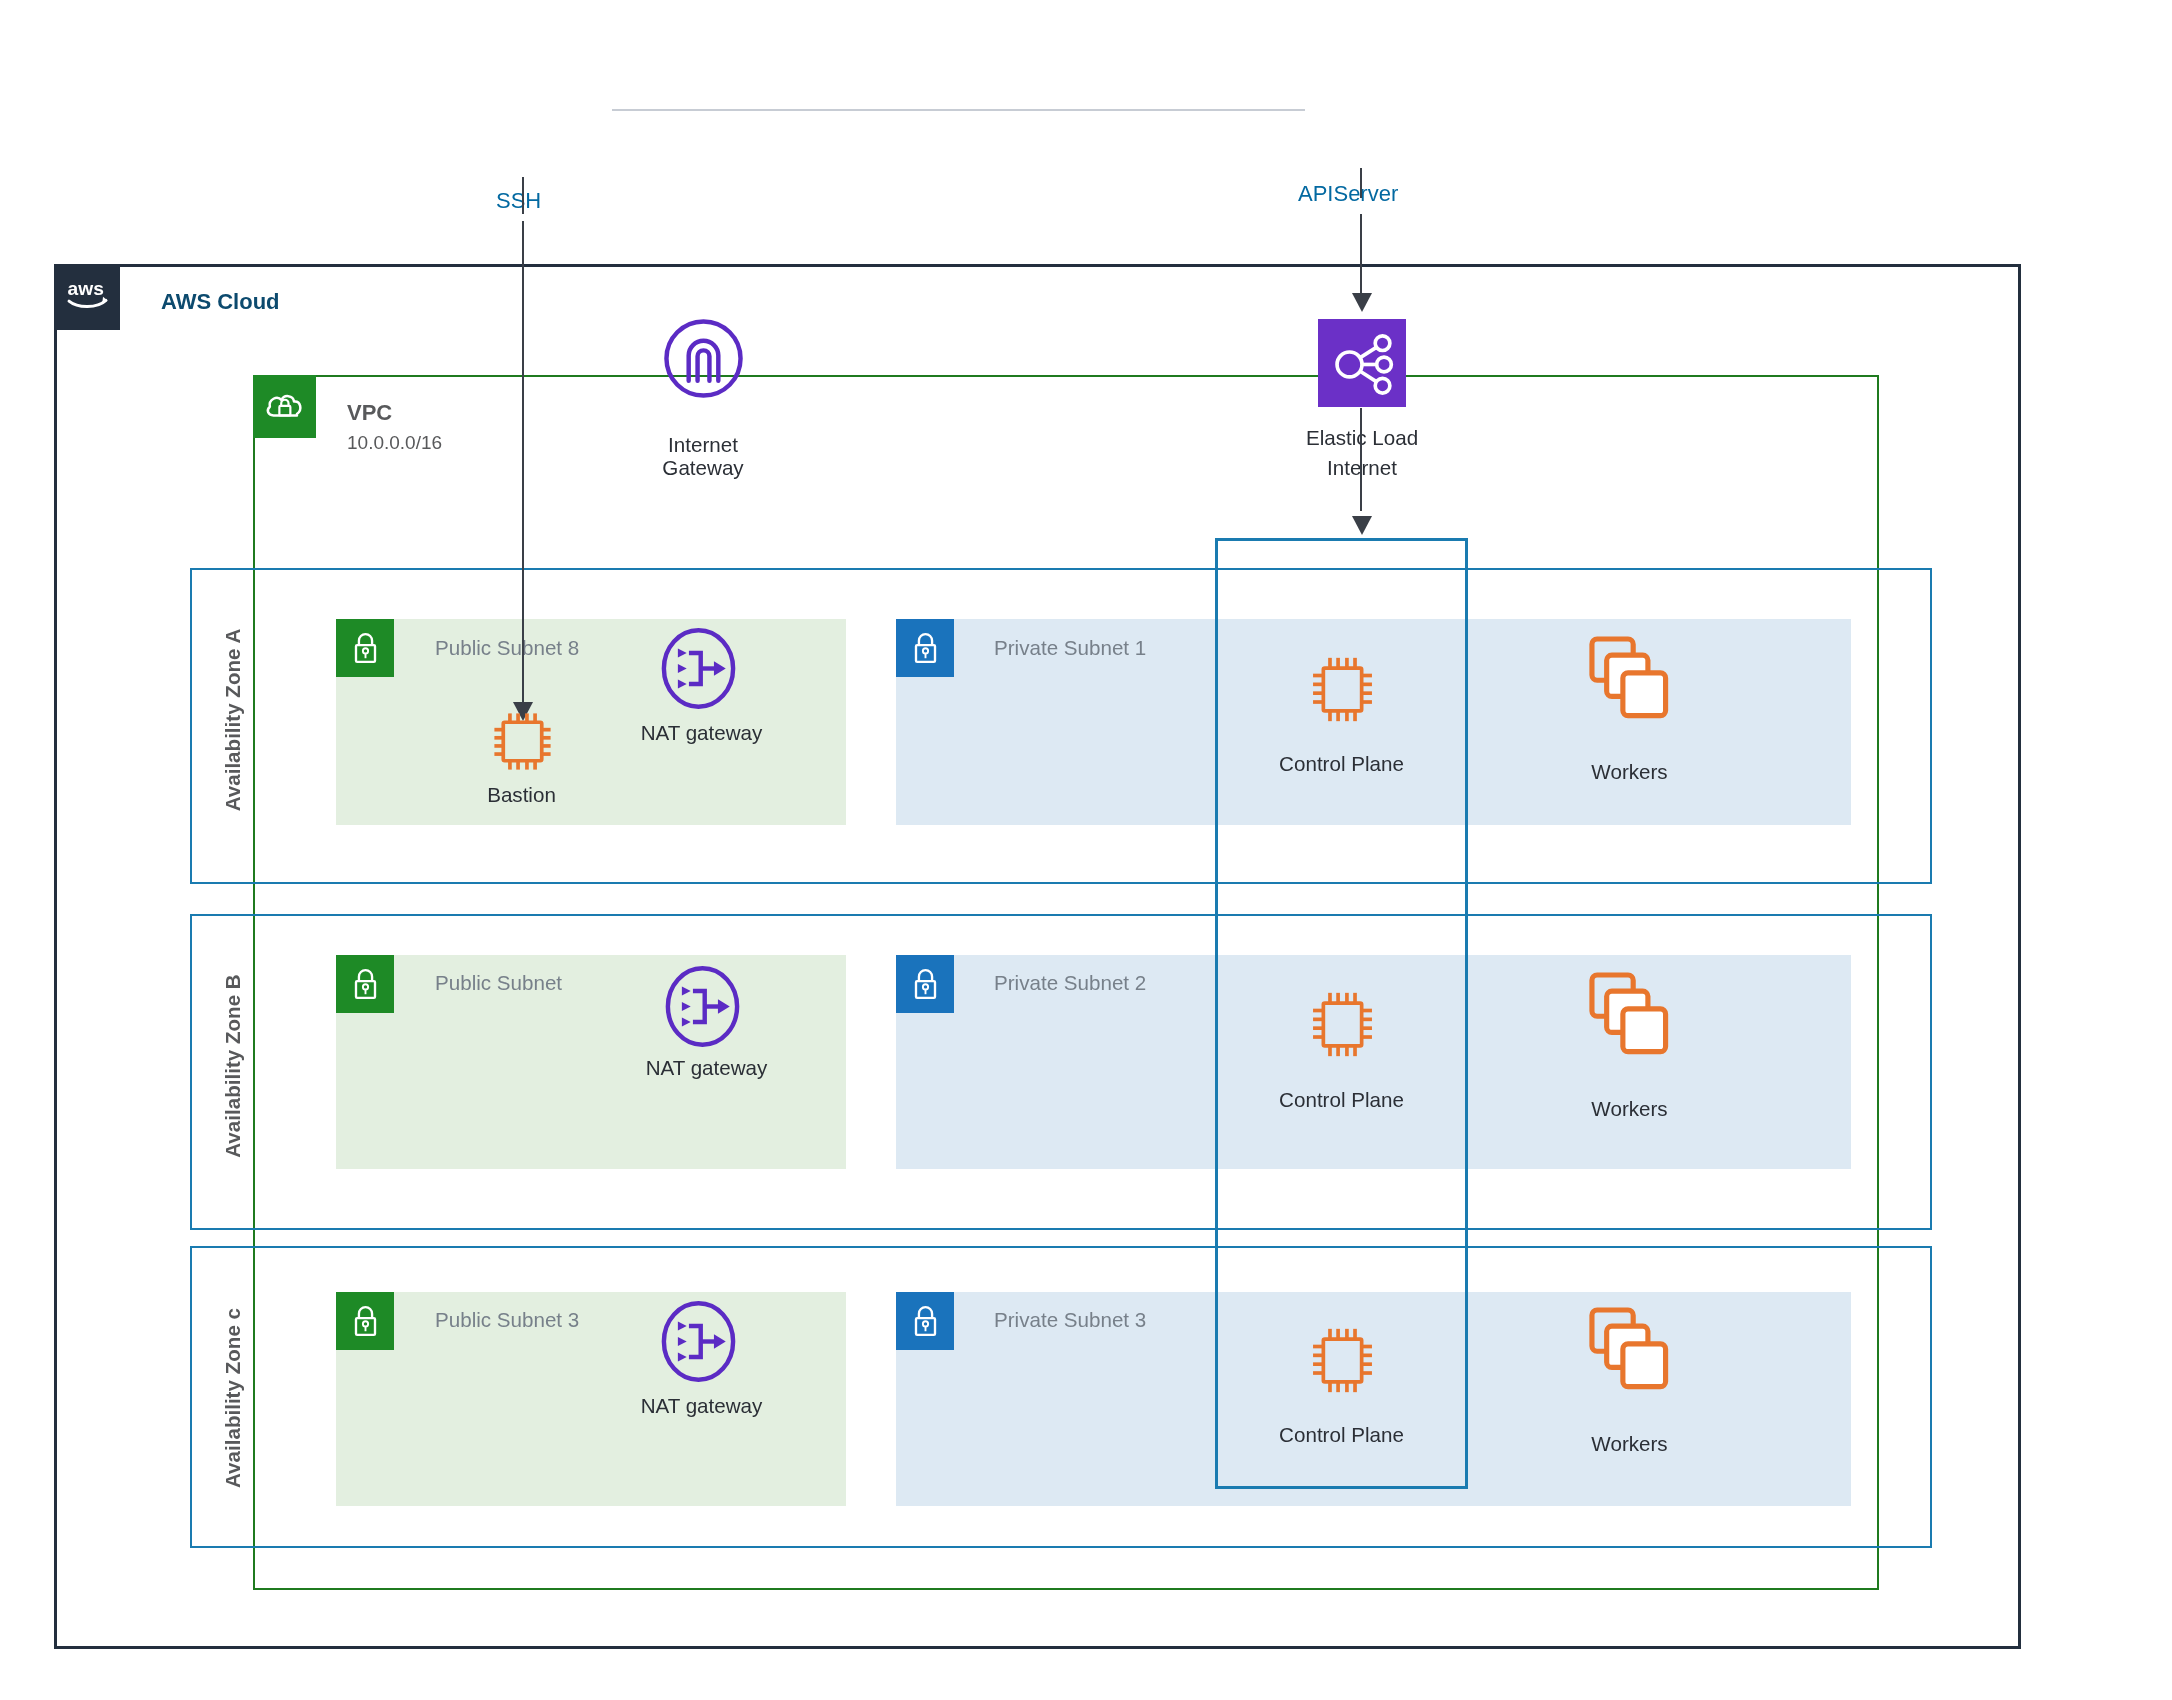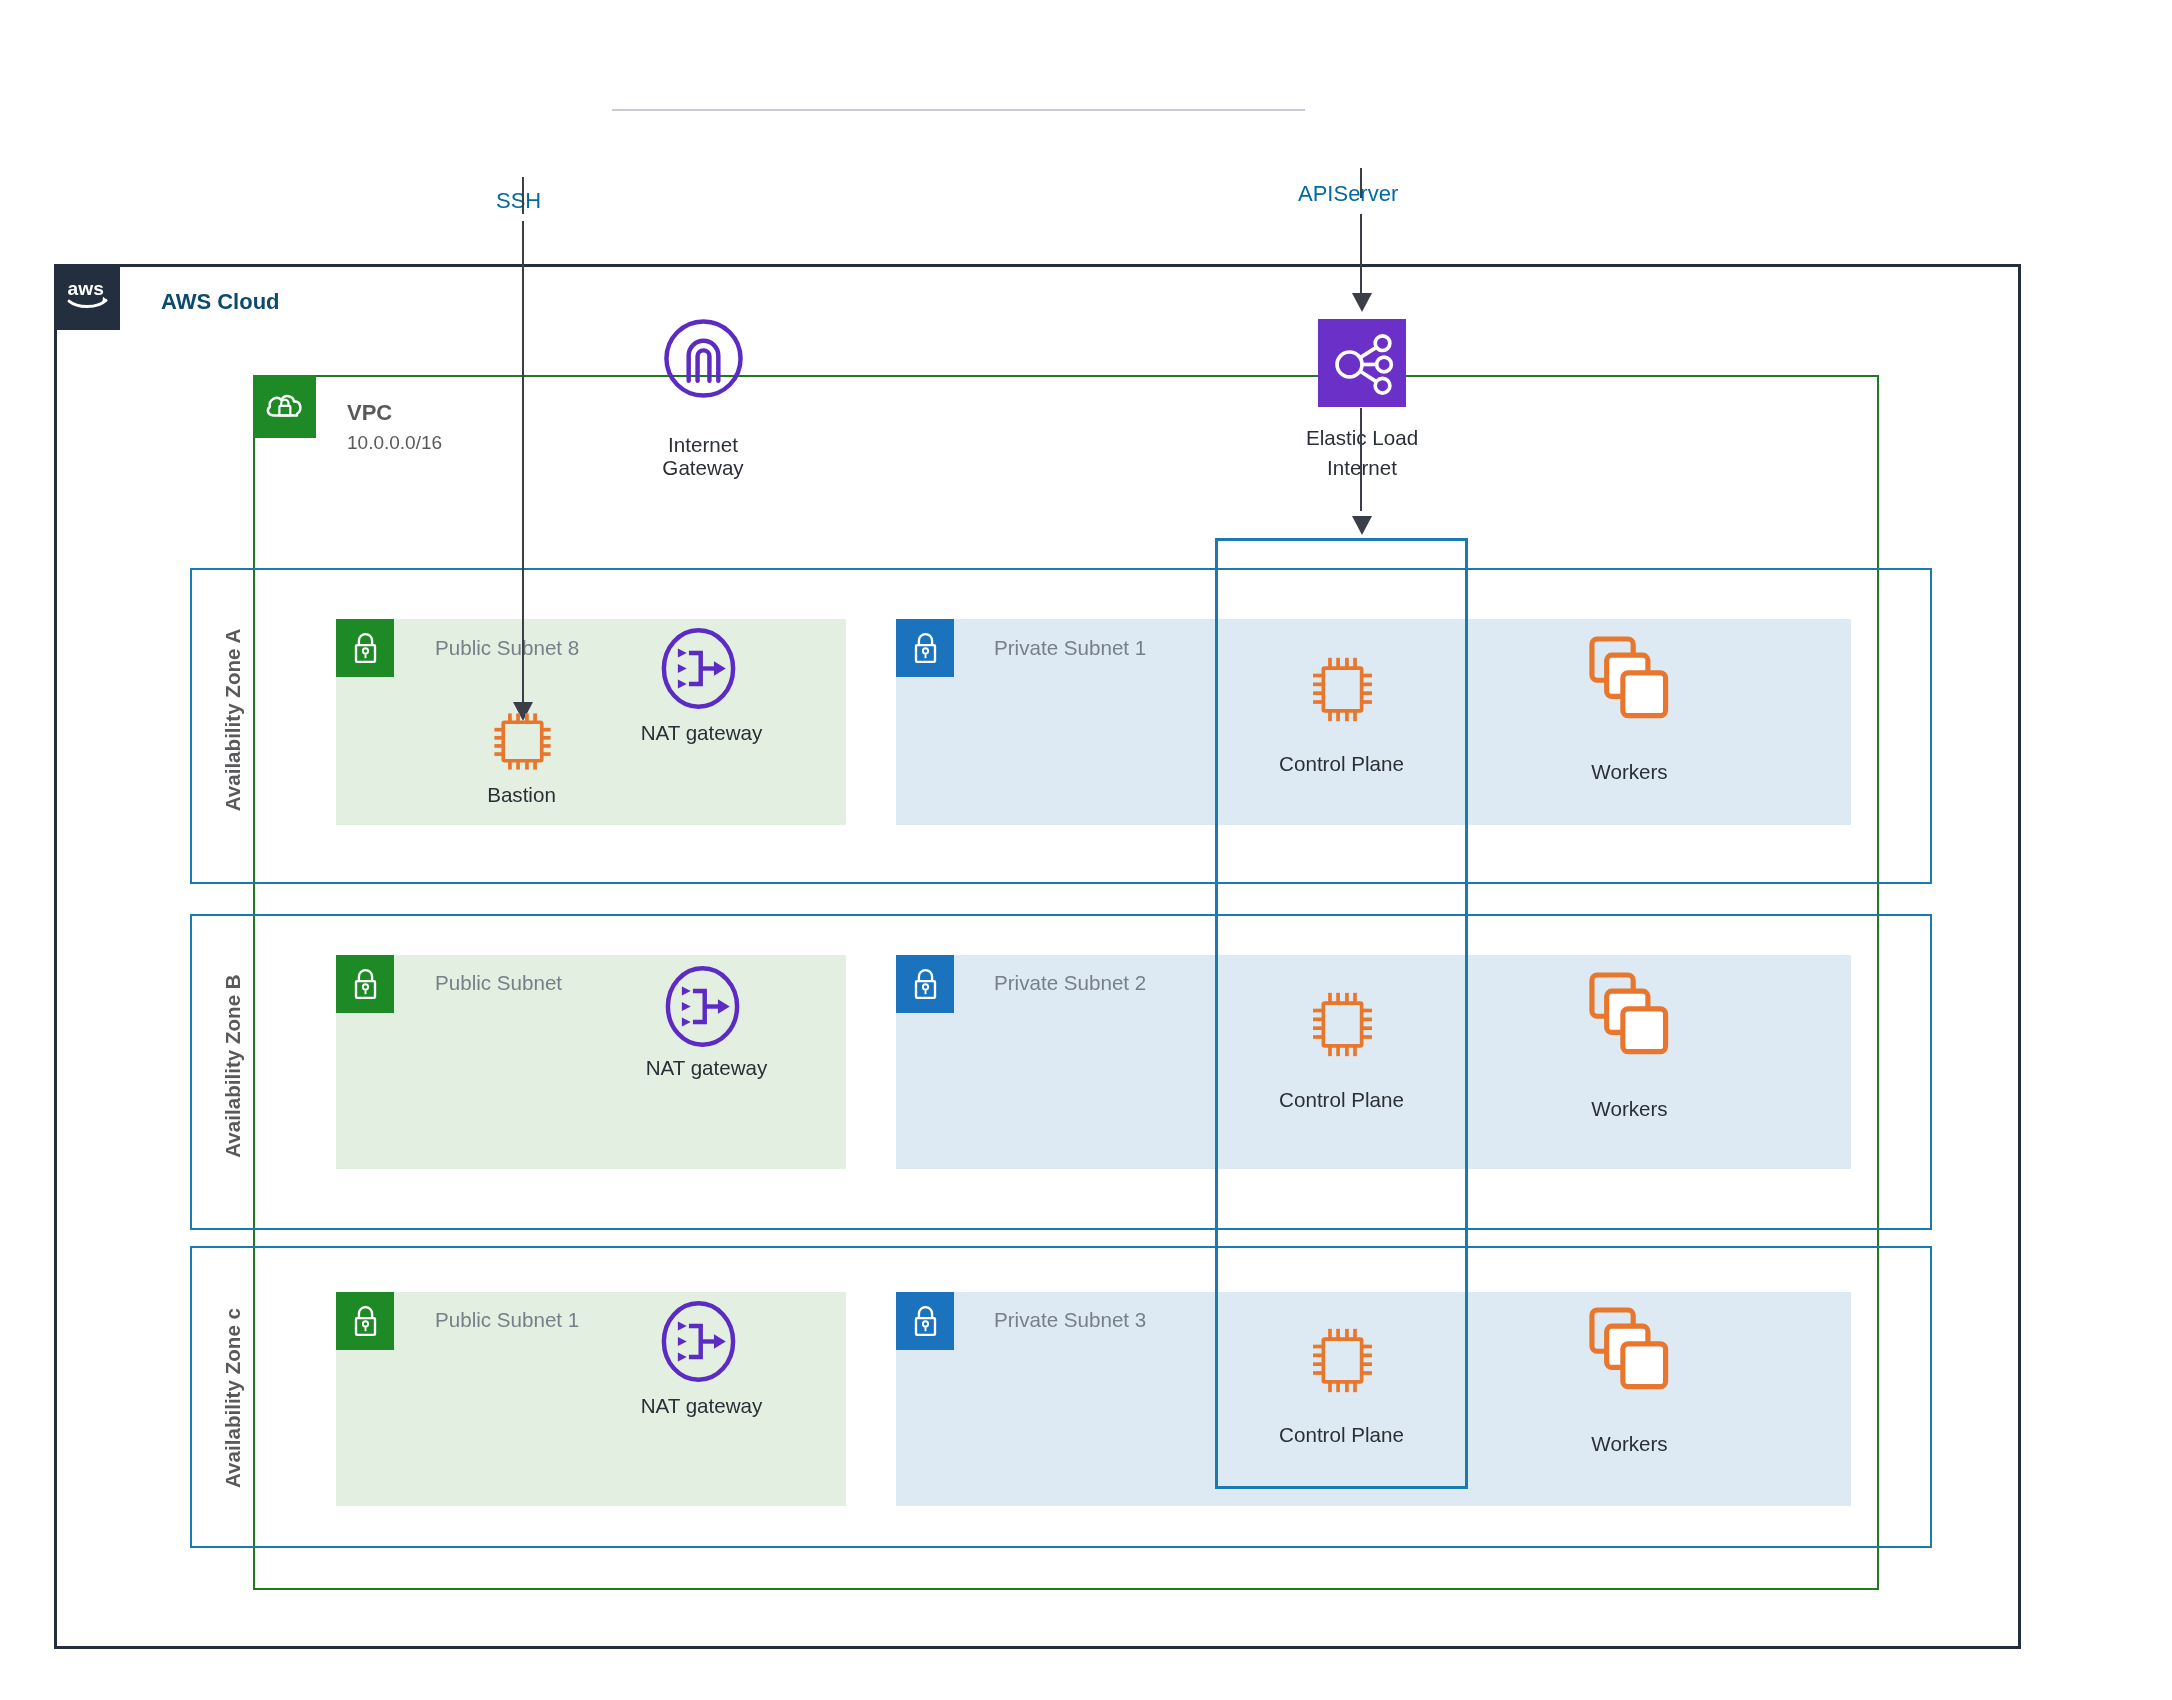--- a/index.html
+++ b/index.html
@@ -189,21 +189,21 @@
   <div class="abs subnet-label" style="left:994px;top:971px;">Private Subnet 2</div>
 
   <div class="abs subnet-badge public-badge" style="left:336px;top:1292px;">
     <svg width="37" height="38" viewBox="0 0 50 52">
       <rect x="12" y="22" width="26" height="23" rx="1.5" fill="none" stroke="#ffffff" stroke-width="3.2"></rect>
       <path d="M16 22 L16 16 A9 9 0 0 1 34 16 L34 22" fill="none" stroke="#ffffff" stroke-width="3.2"></path>
       <circle cx="25" cy="30" r="3.6" fill="none" stroke="#ffffff" stroke-width="2.6"></circle>
       <line x1="25" y1="33" x2="25" y2="40" stroke="#ffffff" stroke-width="2.6"></line>
     </svg>
   </div>
-  <div class="abs subnet-label" style="left:435px;top:1308px;">Public Subnet 1</div>
+  <div class="abs subnet-label" style="left:435px;top:1308px;">Public Subnet 3</div>
 
   <div class="abs subnet-badge private-badge" style="left:896px;top:1292px;">
     <svg width="37" height="38" viewBox="0 0 50 52">
       <rect x="12" y="22" width="26" height="23" rx="1.5" fill="none" stroke="#ffffff" stroke-width="3.2"></rect>
       <path d="M16 22 L16 16 A9 9 0 0 1 34 16 L34 22" fill="none" stroke="#ffffff" stroke-width="3.2"></path>
       <circle cx="25" cy="30" r="3.6" fill="none" stroke="#ffffff" stroke-width="2.6"></circle>
       <line x1="25" y1="33" x2="25" y2="40" stroke="#ffffff" stroke-width="2.6"></line>
     </svg>
   </div>
   <div class="abs subnet-label" style="left:994px;top:1308px;">Private Subnet 3</div>

